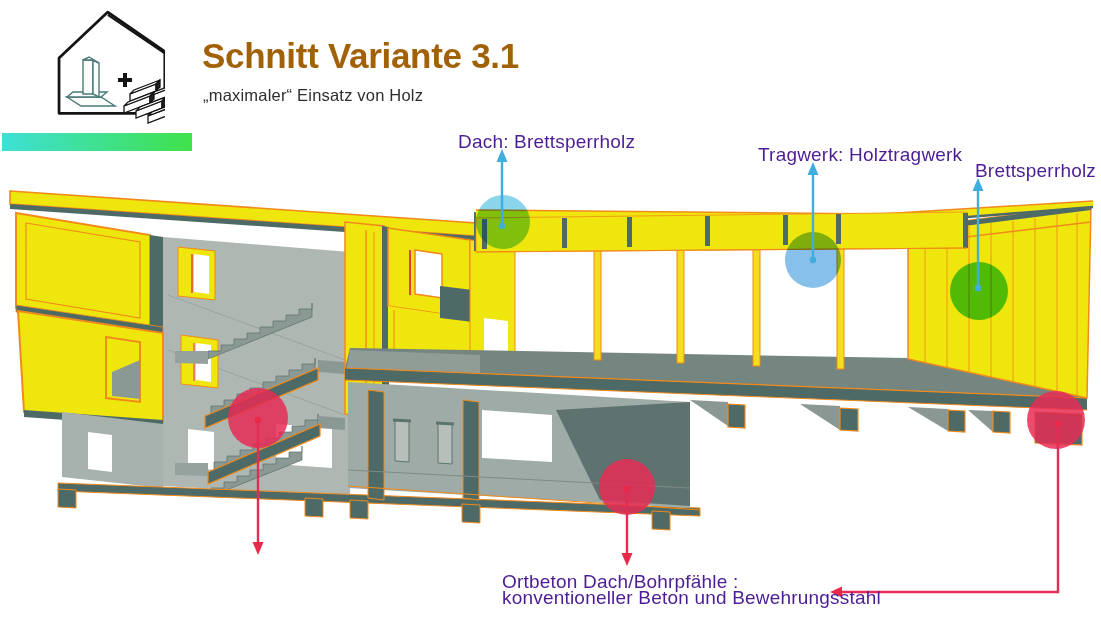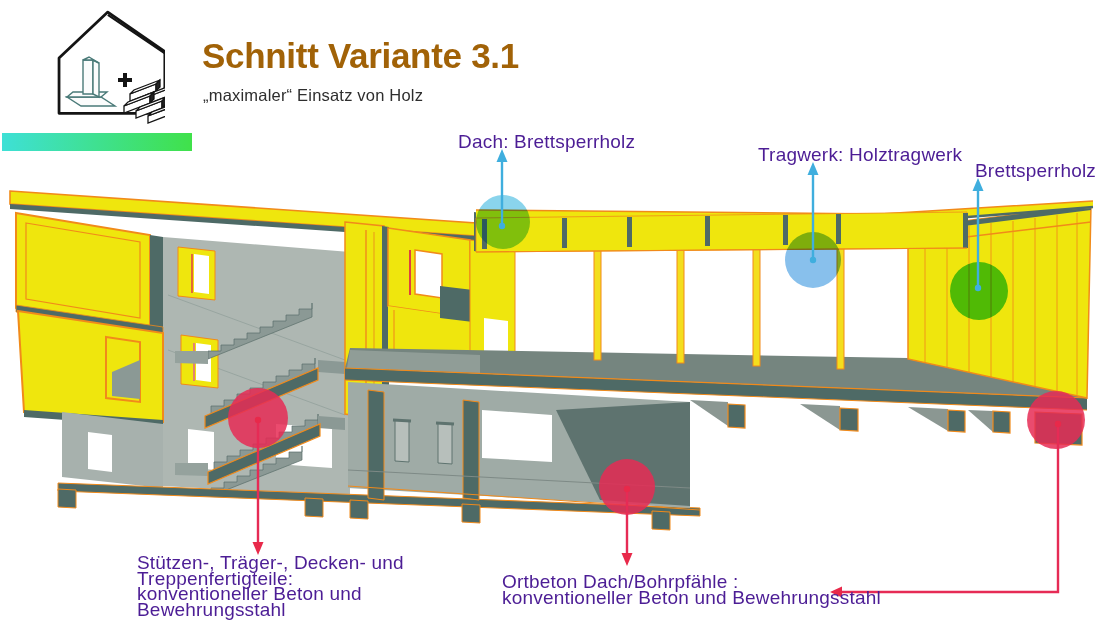--- a/index.html
+++ b/index.html
@@ -269,20 +269,16 @@
     <g>
       <path class="arrow-red" d="M1058,424 L1058,592 L841,592"></path>
       <polygon points="830,592 842,586.5 842,597.5" fill="#E8294A"></polygon>
       <circle cx="1058" cy="424" r="3.2" fill="#E8294A"></circle>
     </g>
   </svg>
 
   <div class="abs ann" id="ann-dach">Dach: Brettsperrholz</div>
   <div class="abs ann" id="ann-tragwerk">Tragwerk: Holztragwerk</div>
   <div class="abs ann" id="ann-brett">Brettsperrholz</div>
-  <div class="abs ann" id="ann-stuetzen">Stützen-, Träger-, Decken- und
-Treppenfertigteile:
-konventioneller Beton und
-Bewehrungsstahl</div>
   <div class="abs ann" id="ann-ortbeton">Ortbeton Dach/Bohrpfähle :
 konventioneller Beton und Bewehrungsstahl</div>
 
 </div>
 
 </body></html>

